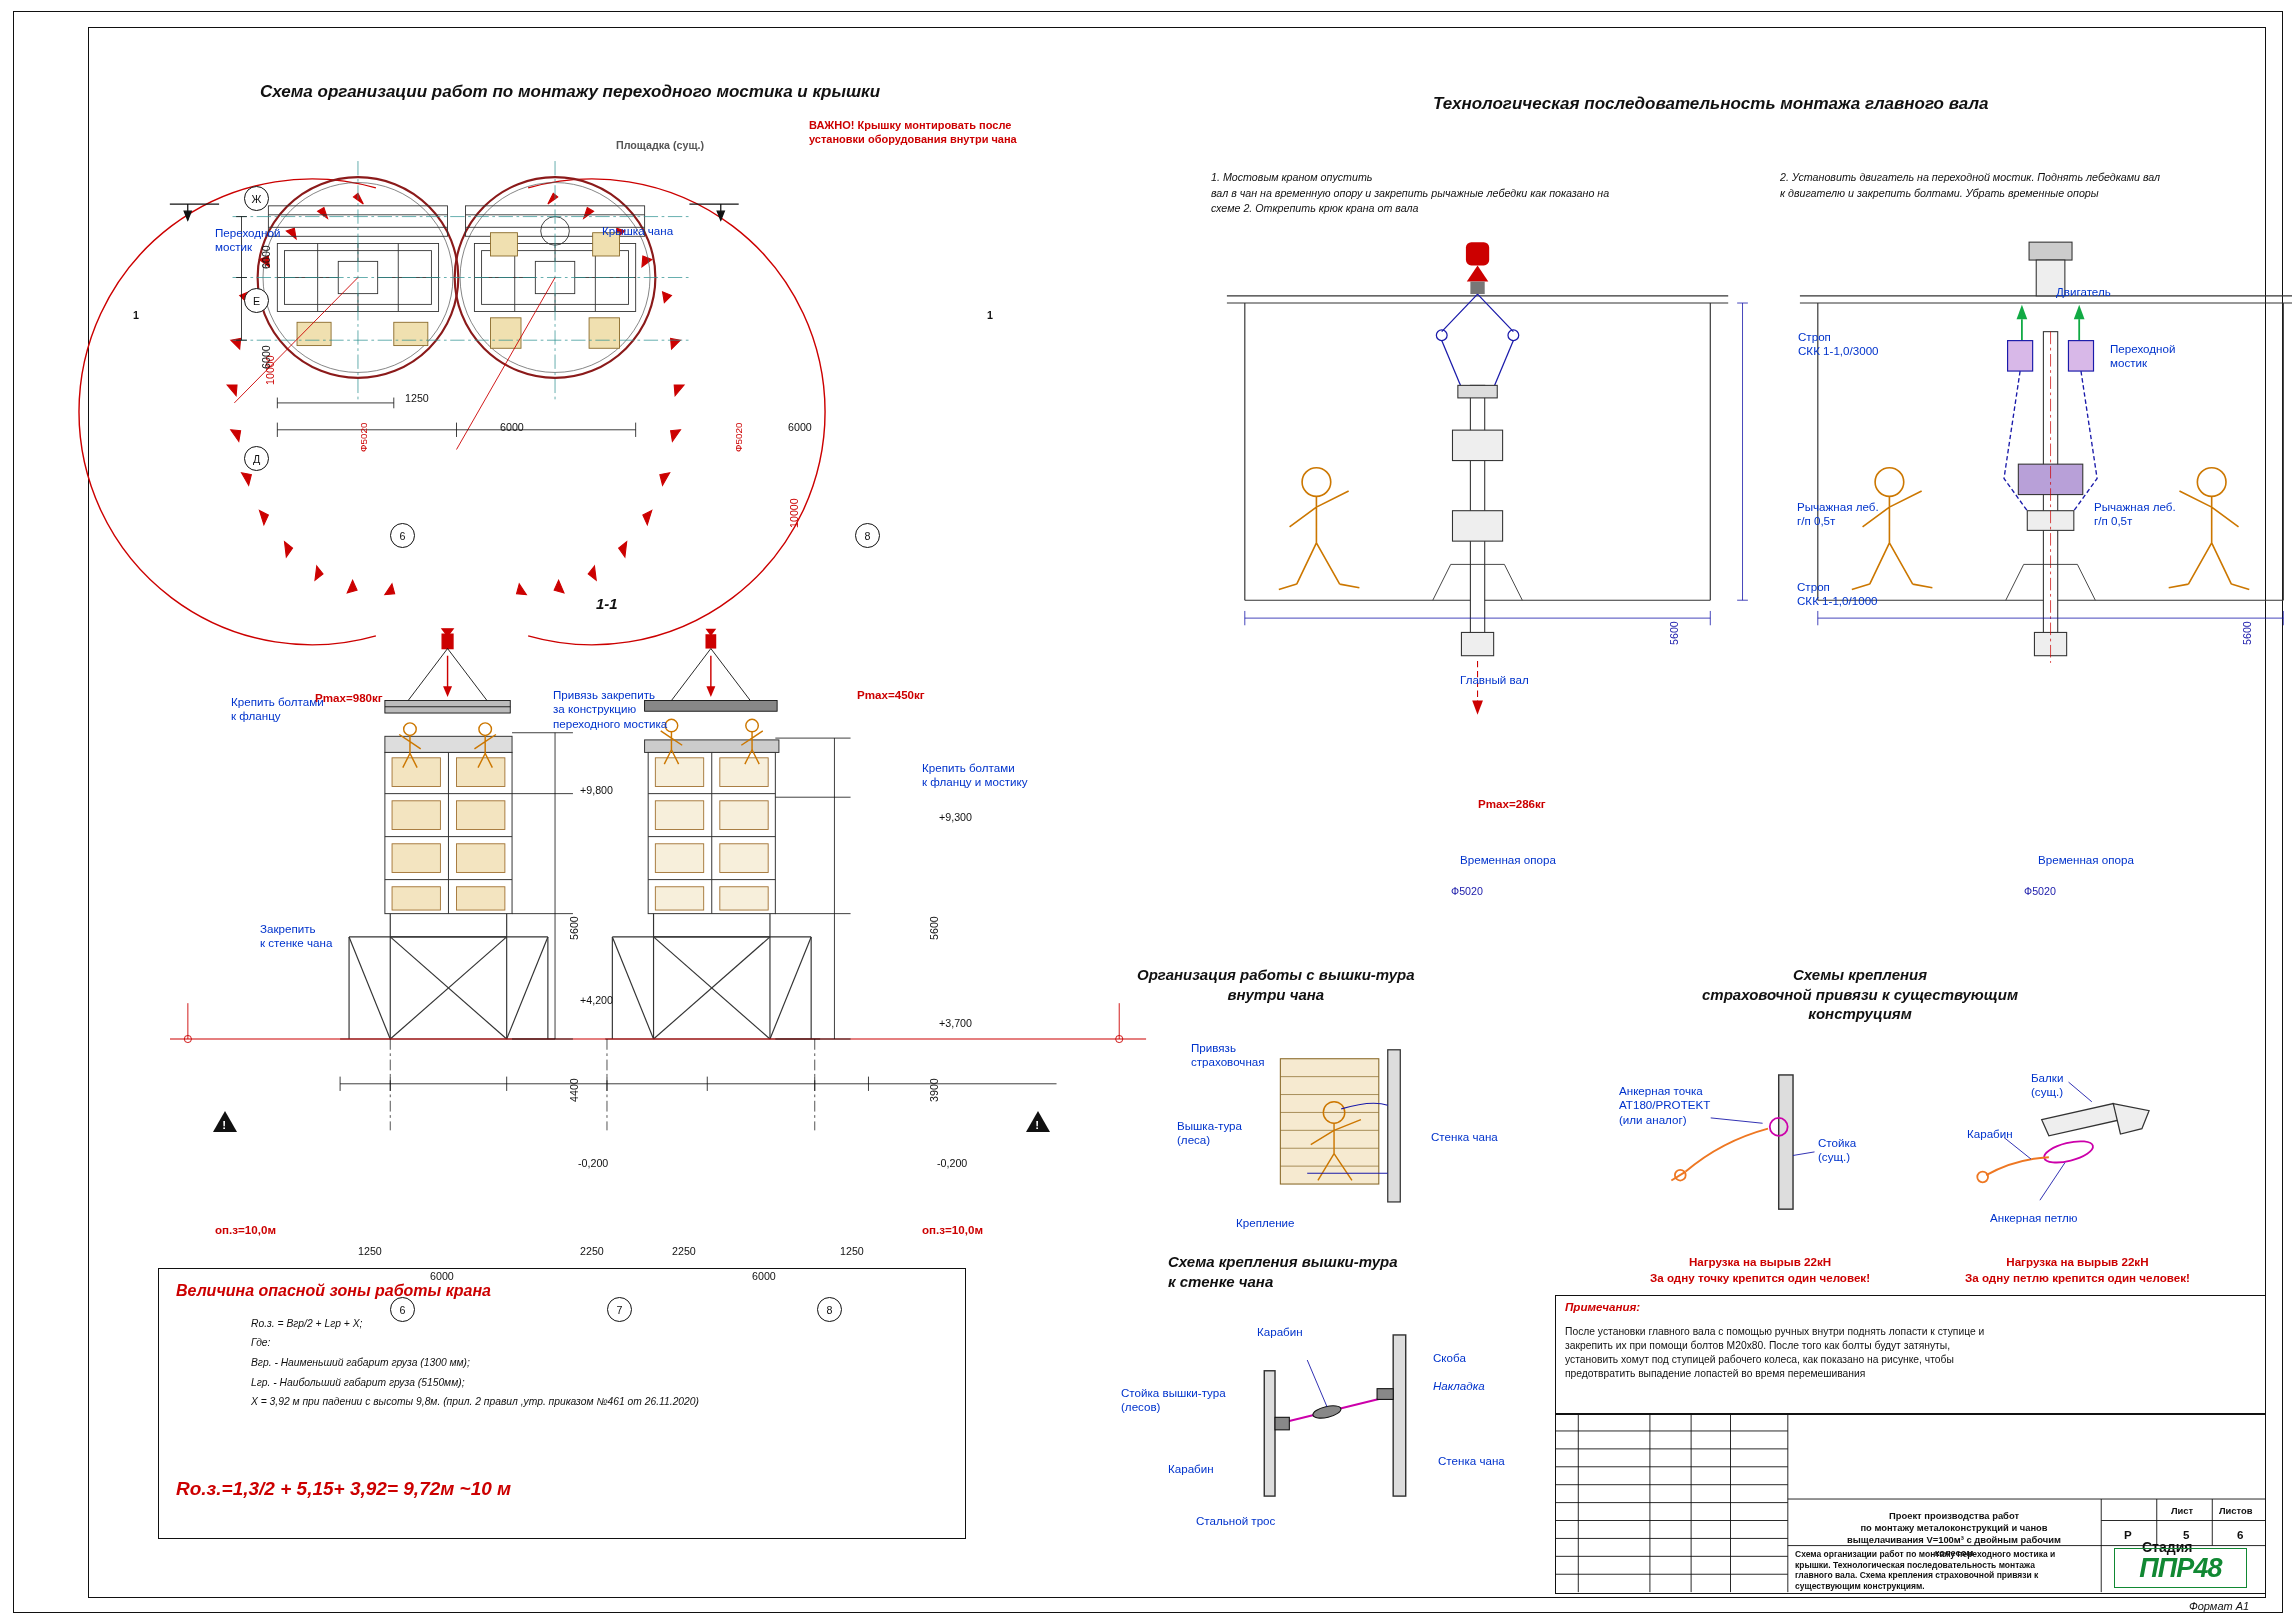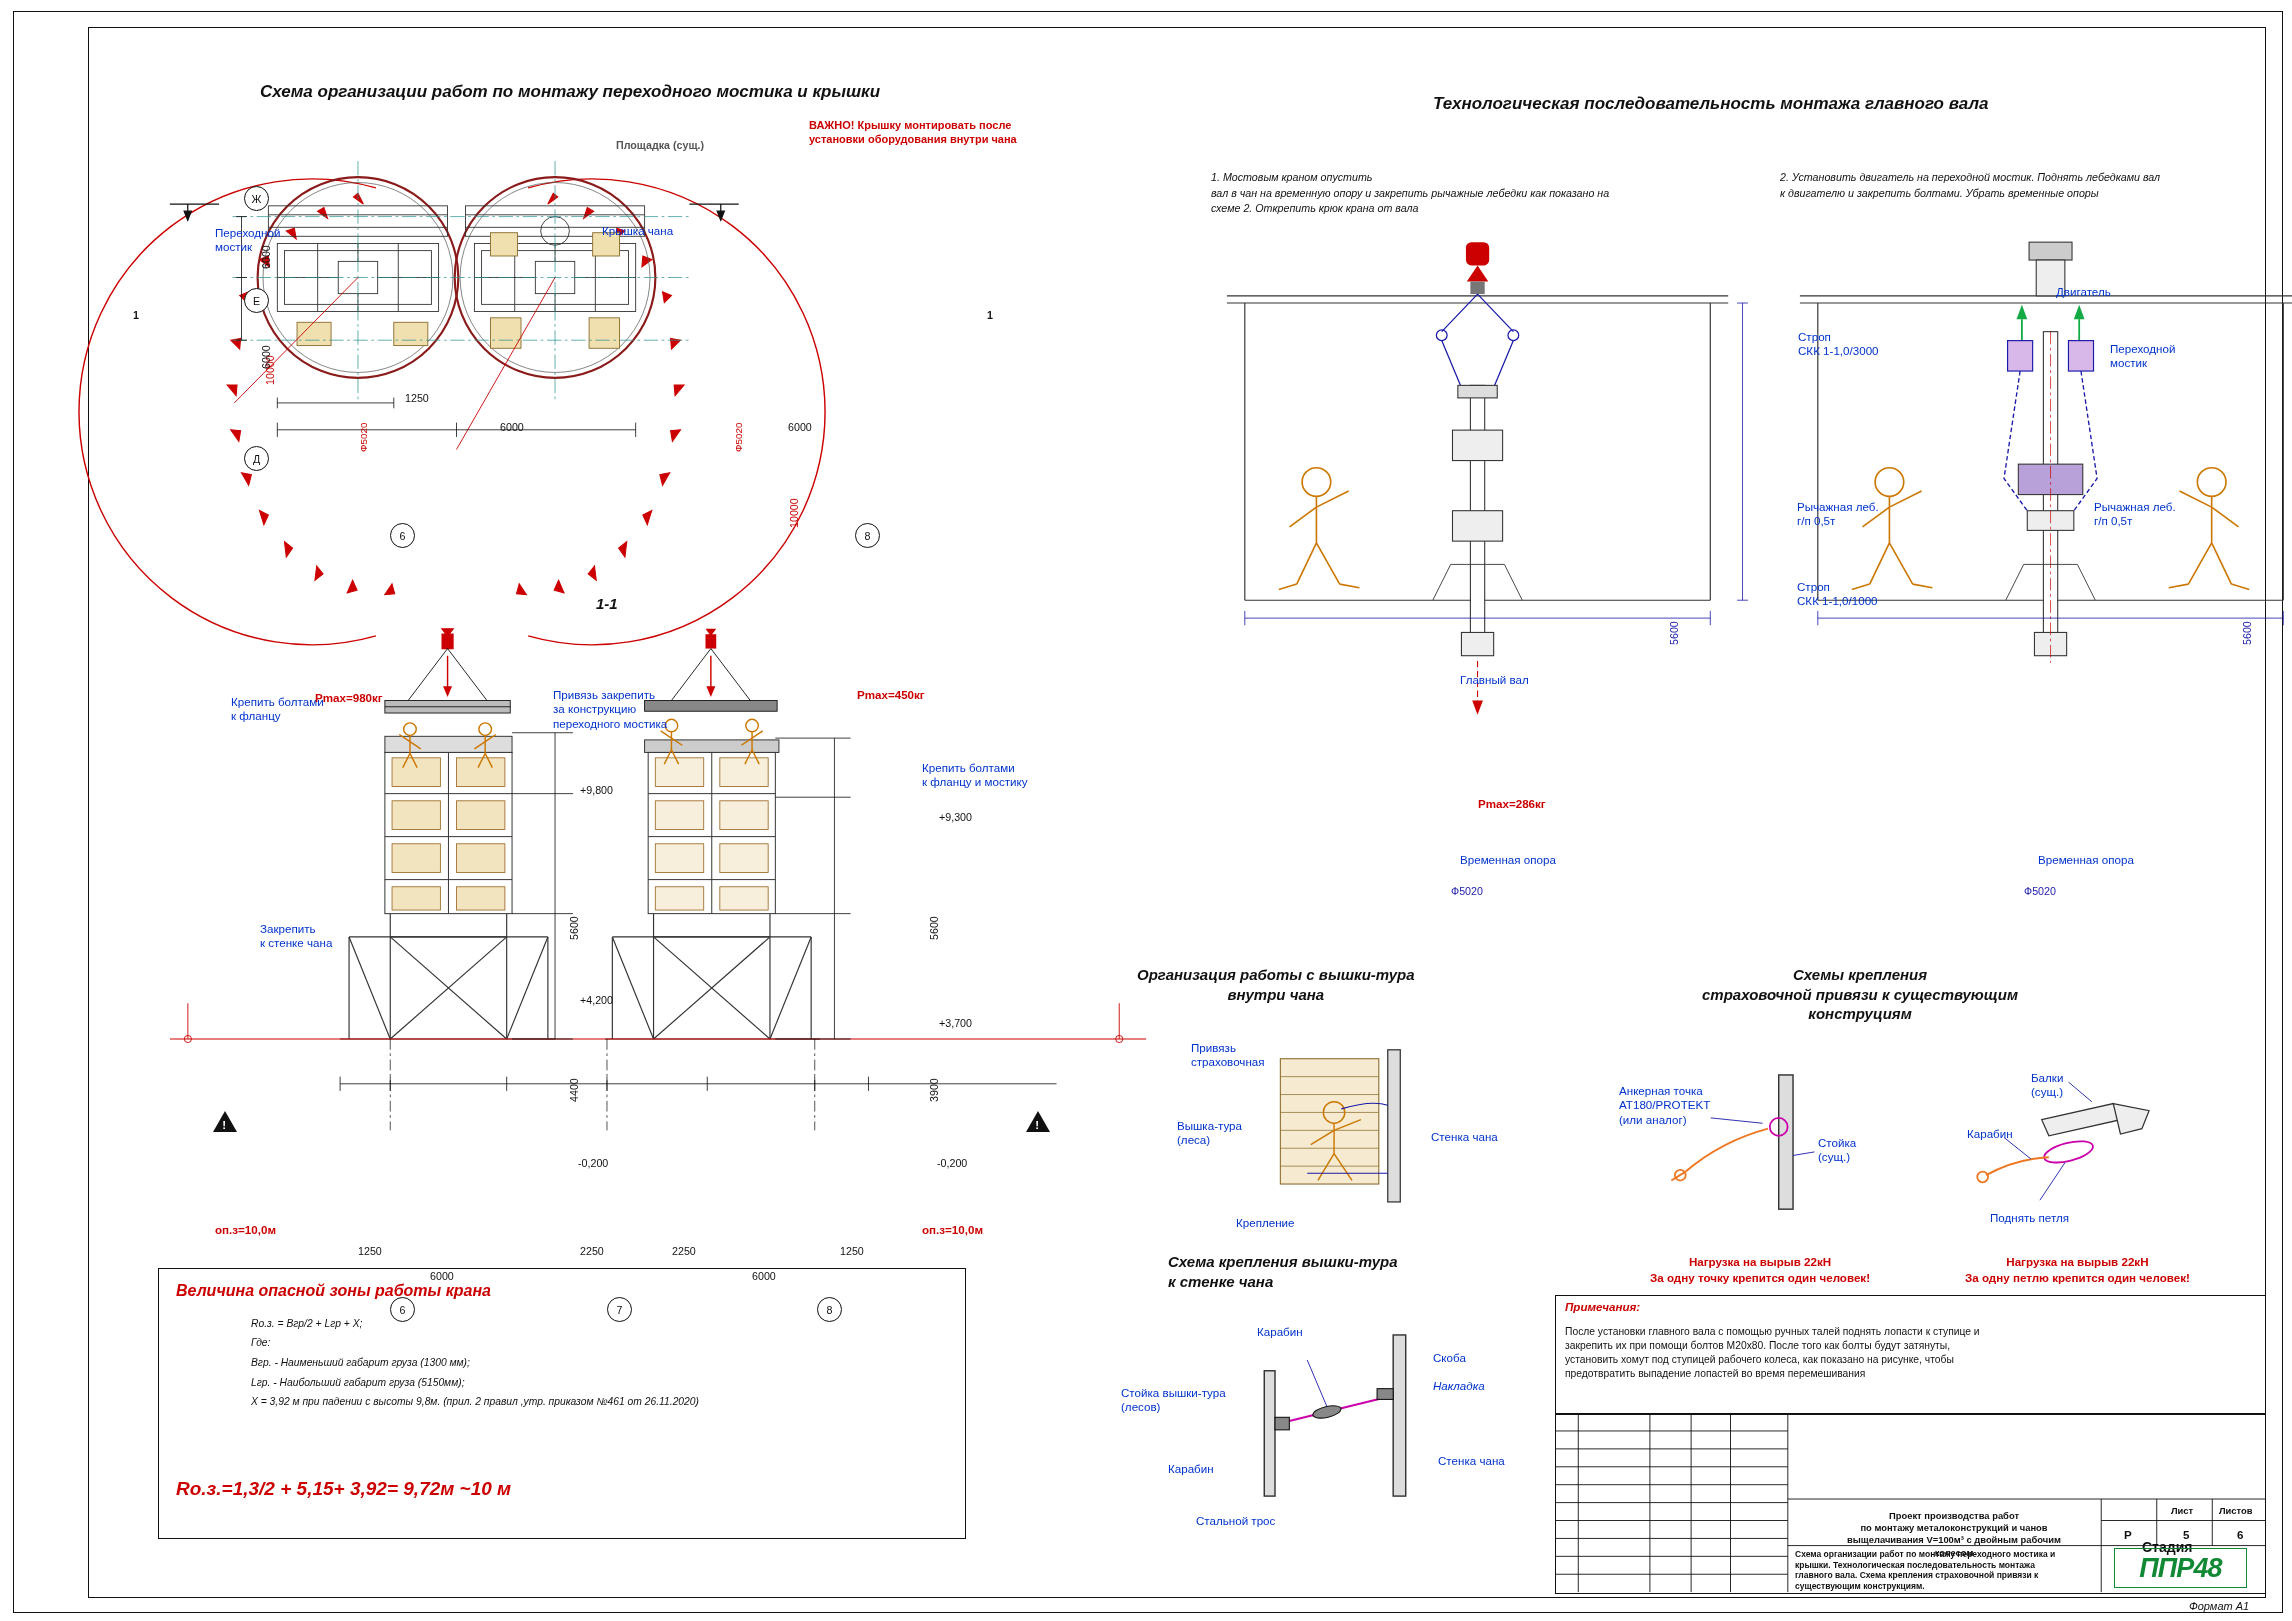--- a/index.html
+++ b/index.html
@@ -613,27 +613,27 @@
     <g stroke="#1a1aaa" stroke-width="1" fill="none">
       <line x1="150" y1="18" x2="176" y2="40"></line>
       <line x1="78" y1="80" x2="108" y2="104"></line>
       <line x1="118" y1="150" x2="146" y2="108"></line>
     </g>
   </svg>
 
   <div class="lbl" style="left:2031px;top:1071px;white-space:pre-line;line-height:1.25;">Балки
 (сущ.)</div>
   <div class="lbl" style="left:1967px;top:1127px;">Карабин</div>
-  <div class="lbl" style="left:1990px;top:1211px;">Поднять петля</div>
+  <div class="lbl" style="left:1990px;top:1211px;">Анкерная петлю</div>
   <div class="redb" style="left:1965px;top:1254px;white-space:pre-line;line-height:1.35;text-align:center;">Нагрузка на вырыв 22кН
 За одну петлю крепится один человек!</div>
 
   <div style="position:absolute;left:1555px;top:1295px;width:709px;height:118px;border:0.9px solid #111;"></div>
   <div class="redtitle" style="left:1565px;top:1300px;font-size:11.6px;">Примечания:</div>
-  <div class="note" style="left:1565px;top:1325px;width:695px;">После установки главного вала с помощью ручных талей поднять лопасти к ступице и
+  <div class="note" style="left:1565px;top:1325px;width:695px;">После установки главного вала с помощью ручных внутри поднять лопасти к ступице и
 закрепить их при помощи болтов М20х80. После того как болты будут затянуты,
 установить хомут под ступицей рабочего колеса, как показано на рисунке, чтобы
 предотвратить выпадение лопастей во время перемешивания</div>
 
   <div style="position:absolute;left:1555px;top:1413px;width:709px;height:179px;border:1.4px solid #111;"></div>
 
   <svg width="711" height="181" style="left:1555px;top:1413px;" viewBox="0 0 794 202">
     <g stroke="#111" stroke-width="1" fill="none">
       <line x1="0" y1="20" x2="260" y2="20"></line>
       <line x1="0" y1="40" x2="260" y2="40"></line>

